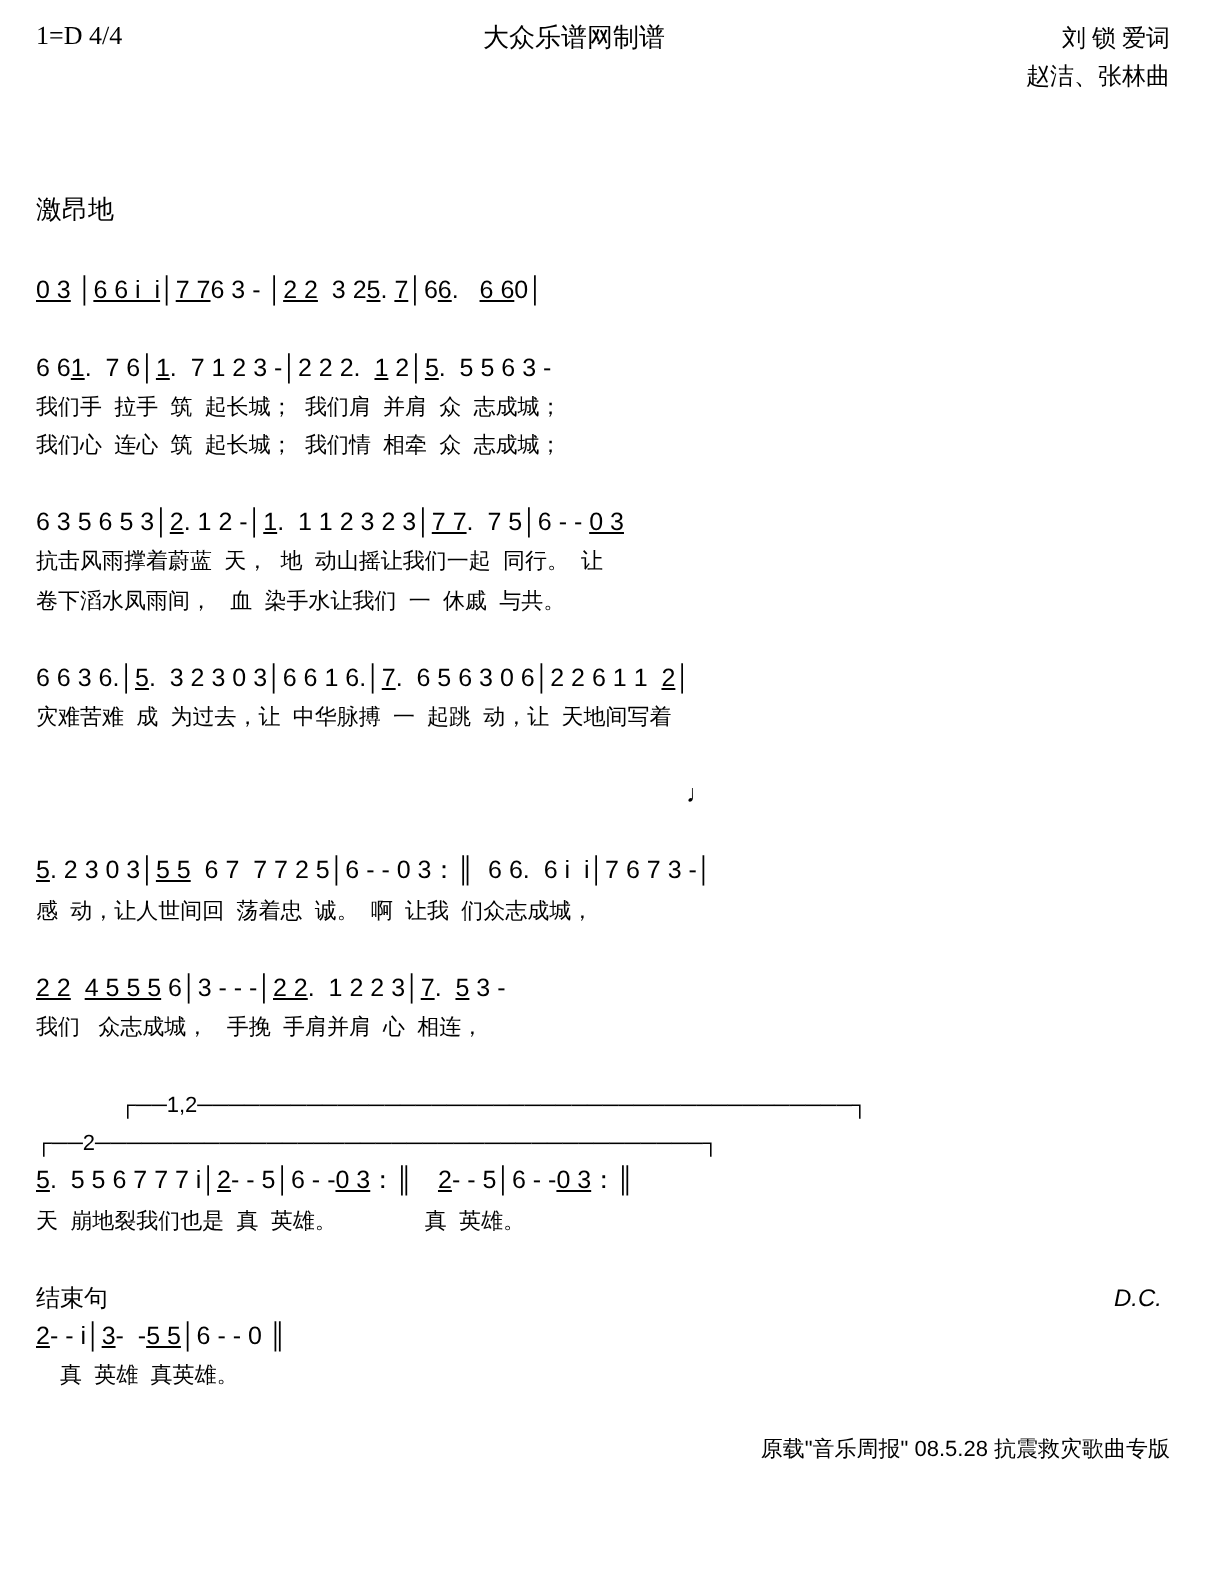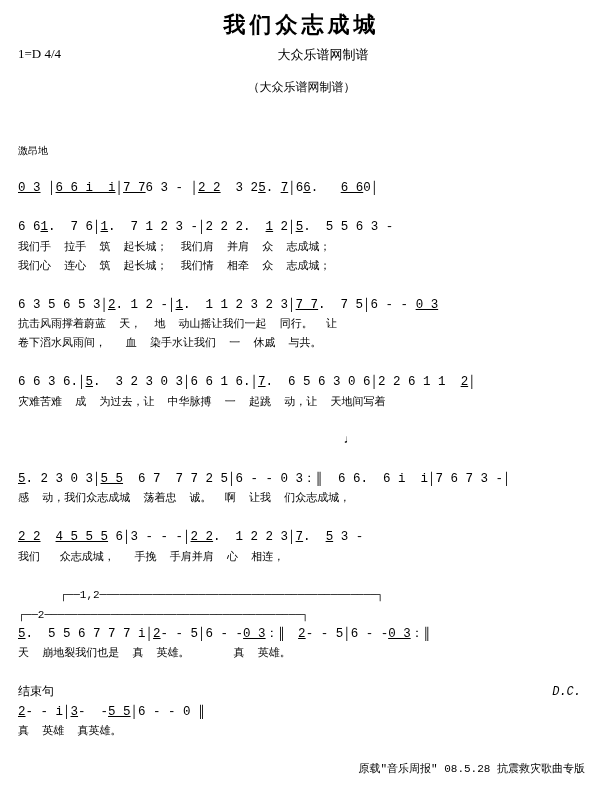--- a/index.html
+++ b/index.html
@@ -38,68 +38,70 @@
       text-align: right;
       font-size: 12px;
       line-height: 1.6;
     }
     .subtitle-sub {
       text-align: center;
       font-size: 12px;
       margin-bottom: 4px;
     }
     .tempo-mark {
-      font-size: 10px;
+      font-size: 13px;
       margin-bottom: 2px;
       margin-top: 48px;
     }
   </style>
 </head>
 <body>
 
 <div>
 
-  <div class="title">我们众志成城</div>
 
   <div class="meta-row">
     <div class="key-time">1=D  4/4</div>
     <div class="subtitle-center">
       <div>大众乐谱网制谱</div>
     </div>
+    <div class="author-right">
+      <div>刘 锁 爱词</div>
+      <div>赵洁、张林曲</div>
+    </div>
   </div>
 
-  <div class="subtitle-sub">（大众乐谱网制谱）</div>
 
   <div class="tempo-mark">激昂地</div>
 
-  <div style="font-family: Liberation Mono, monospace; font-size: 12.5px; line-height: 1.55; white-space: pre-wrap; word-break: keep-all;">
+  <div style="font-family: Liberation Sans, sans-serif; font-size: 12.5px; line-height: 1.55; white-space: pre-wrap; word-break: keep-all;">
 <span><u>0 3</u> │<u>6 6 i  i</u>│<u>7 7</u>6 3 - │<u>2 2</u>  3 2<u>5</u>. <u>7</u>│6<u>6</u>.   <u>6 6</u>0│</span>
 
 <span>6 6<u>1</u>.  7 6│<u>1</u>.  7 1 2 3 -│2 2 2.  <u>1</u> 2│<u>5</u>.  5 5 6 3 -</span>
 <span style="font-size:11px;">我们手  拉手  筑  起长城；  我们肩  并肩  众  志成城；</span>
 <span style="font-size:11px;">我们心  连心  筑  起长城；  我们情  相牵  众  志成城；</span>
 
 <span>6 3 5 6 5 3│<u>2</u>. 1 2 -│<u>1</u>.  1 1 2 3 2 3│<u>7 7</u>.  7 5│6 - - <u>0 3</u></span>
 <span style="font-size:11px;">抗击风雨撑着蔚蓝  天，  地  动山摇让我们一起  同行。  让</span>
 <span style="font-size:11px;">卷下滔水凤雨间，   血  染手水让我们  一  休戚  与共。</span>
 
 <span>6 6 3 6.│<u>5</u>.  3 2 3 0 3│6 6 1 6.│<u>7</u>.  6 5 6 3 0 6│2 2 6 1 1  <u>2</u>│</span>
 <span style="font-size:11px;">灾难苦难  成  为过去，让  中华脉搏  一  起跳  动，让  天地间写着</span>
 
 <span style="position:relative; display:block;">　　　　　　　　　　　　　　　　　　　　　　　　　　♩</span>
 <span><u>5</u>. 2 3 0 3│<u>5 5</u>  6 7  7 7 2 5│6 - - 0 3：║  6 6.  6 i  i│7 6 7 3 -│</span>
-<span style="font-size:11px;">感  动，我们众志成城  荡着忠  诚。  啊  让我  们众志成城，</span>
+<span style="font-size:11px;">感  动，让人世间回  荡着忠  诚。  啊  让我  们众志成城，</span>
 
 <span><u>2 2</u>  <u>4 5 5 5</u> 6│3 - - -│<u>2 2</u>.  1 2 2 3│<u>7</u>.  <u>5</u> 3 -</span>
 <span style="font-size:11px;">我们   众志成城，   手挽  手肩并肩  心  相连，</span>
 
 <span style="font-size:11px; margin-left: 42px;">┌──1,2──────────────────────────────────────────┐　　　　┌──2───────────────────────────────────────┐</span>
 <span><u>5</u>.  5 5 6 7 7 7 i│<u>2</u>- - 5│6 - -<u>0 3</u>：║　<u>2</u>- - 5│6 - -<u>0 3</u>：║</span>
 <span style="font-size:11px;">天  崩地裂我们也是  真  英雄。　　　　真  英雄。</span>
 
 <span style="font-size:12px;text-align:center;">结束句</span><span style="float:right; font-style:italic; font-size:12px; margin-right:4px;">D.C.</span>
 <span><u>2</u>- - i│<u>3</u>-  -<u>5 5</u>│6 - - 0 ║</span>
-<span style="font-size:11px;">真  英雄  真英雄。</span>
+<span style="font-size:11px;margin-left:12px;">真  英雄  真英雄。</span>
 
 <span style="font-size:11px; float:right;">原载"音乐周报" 08.5.28 抗震救灾歌曲专版</span>
   </div>
 
 </div>
 
 </body></html>

